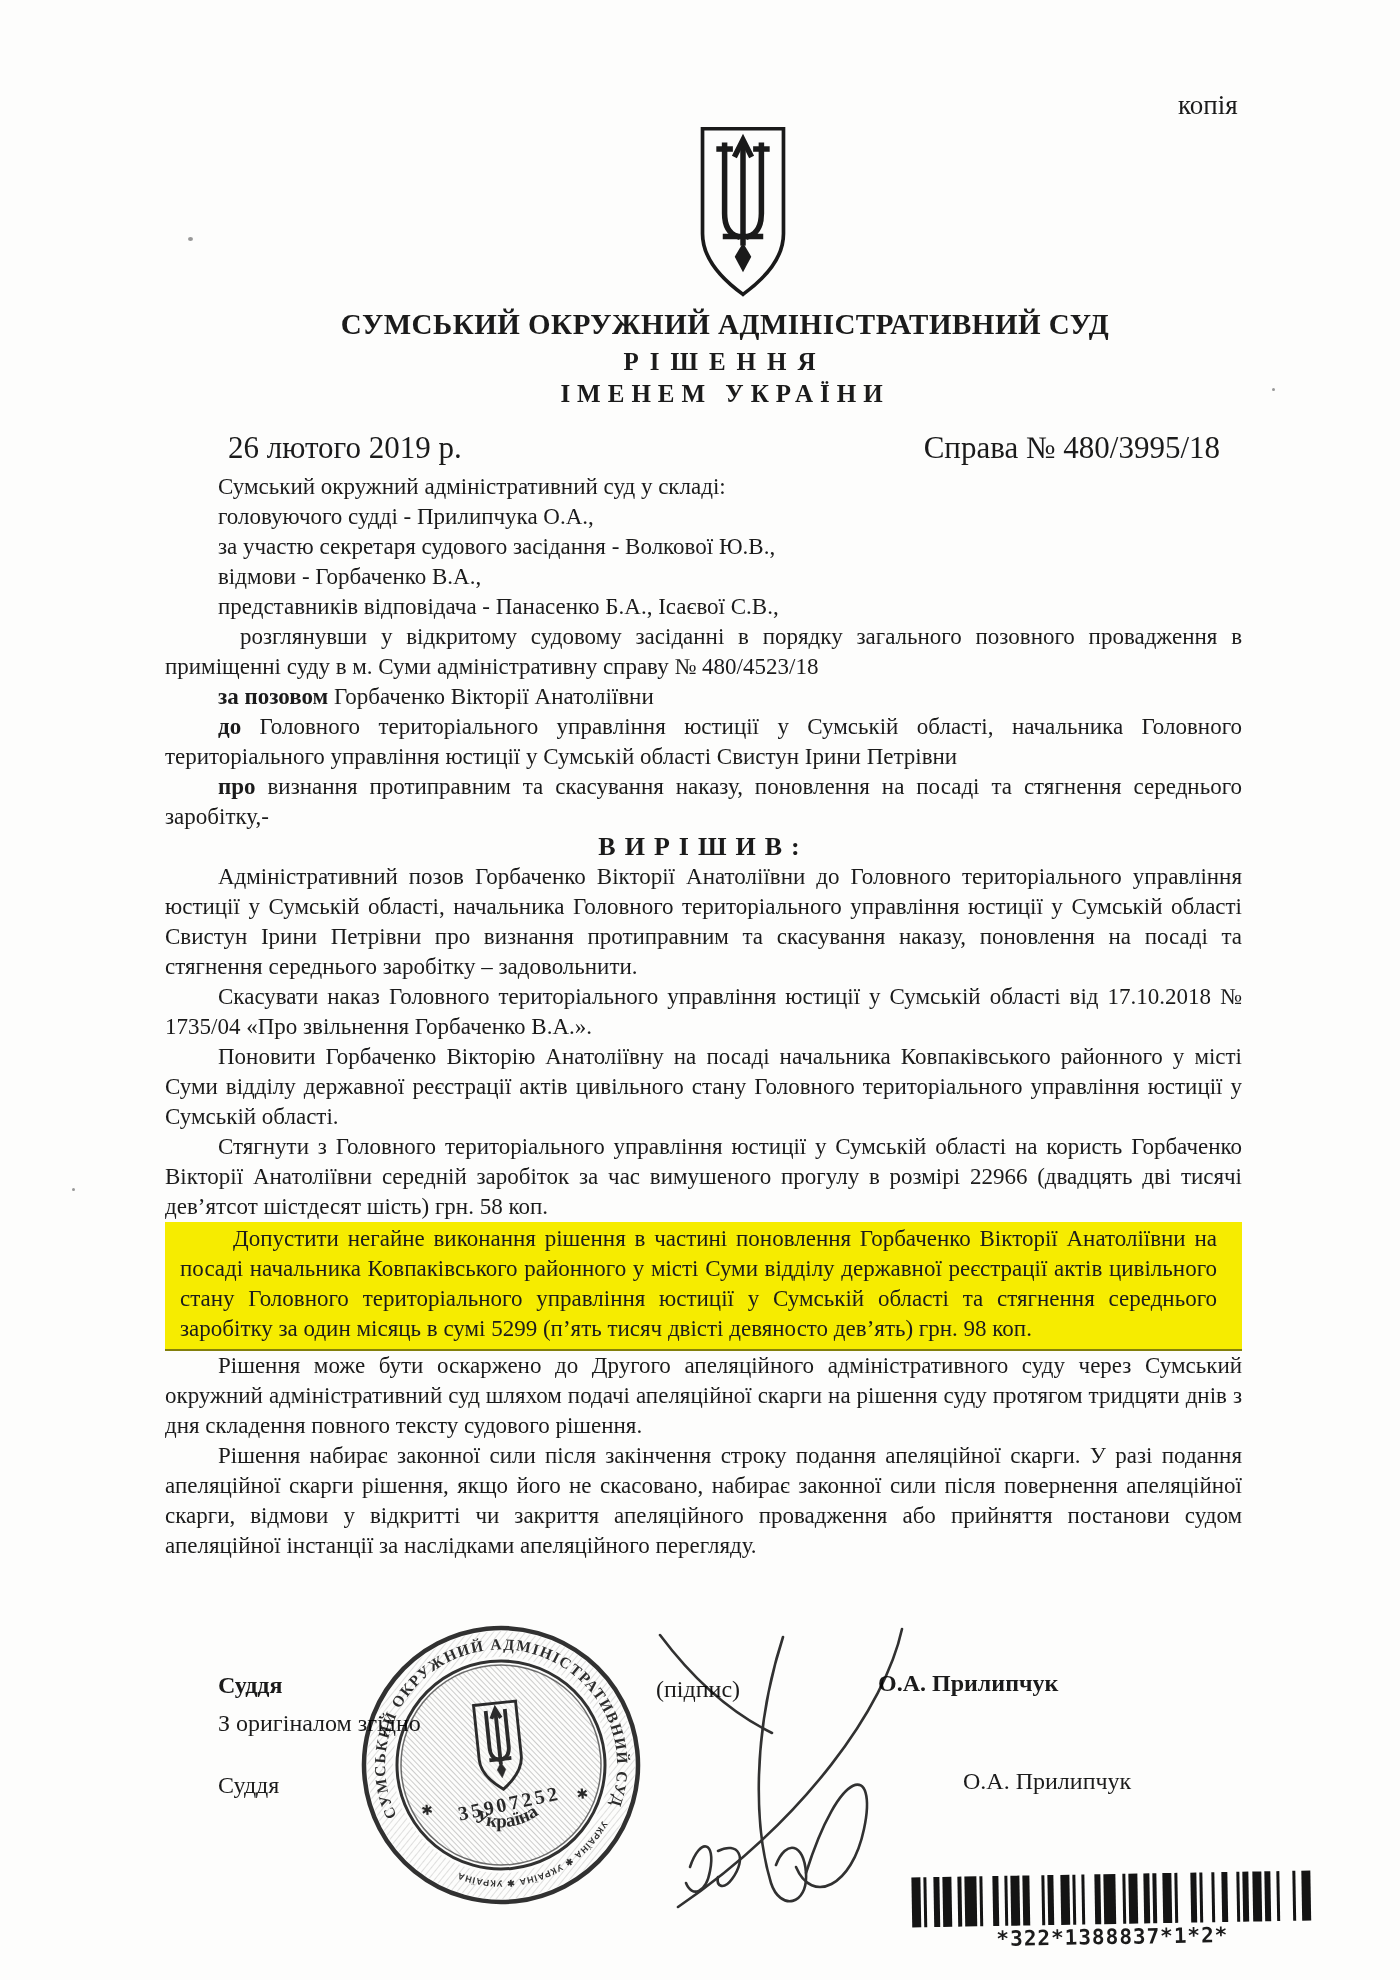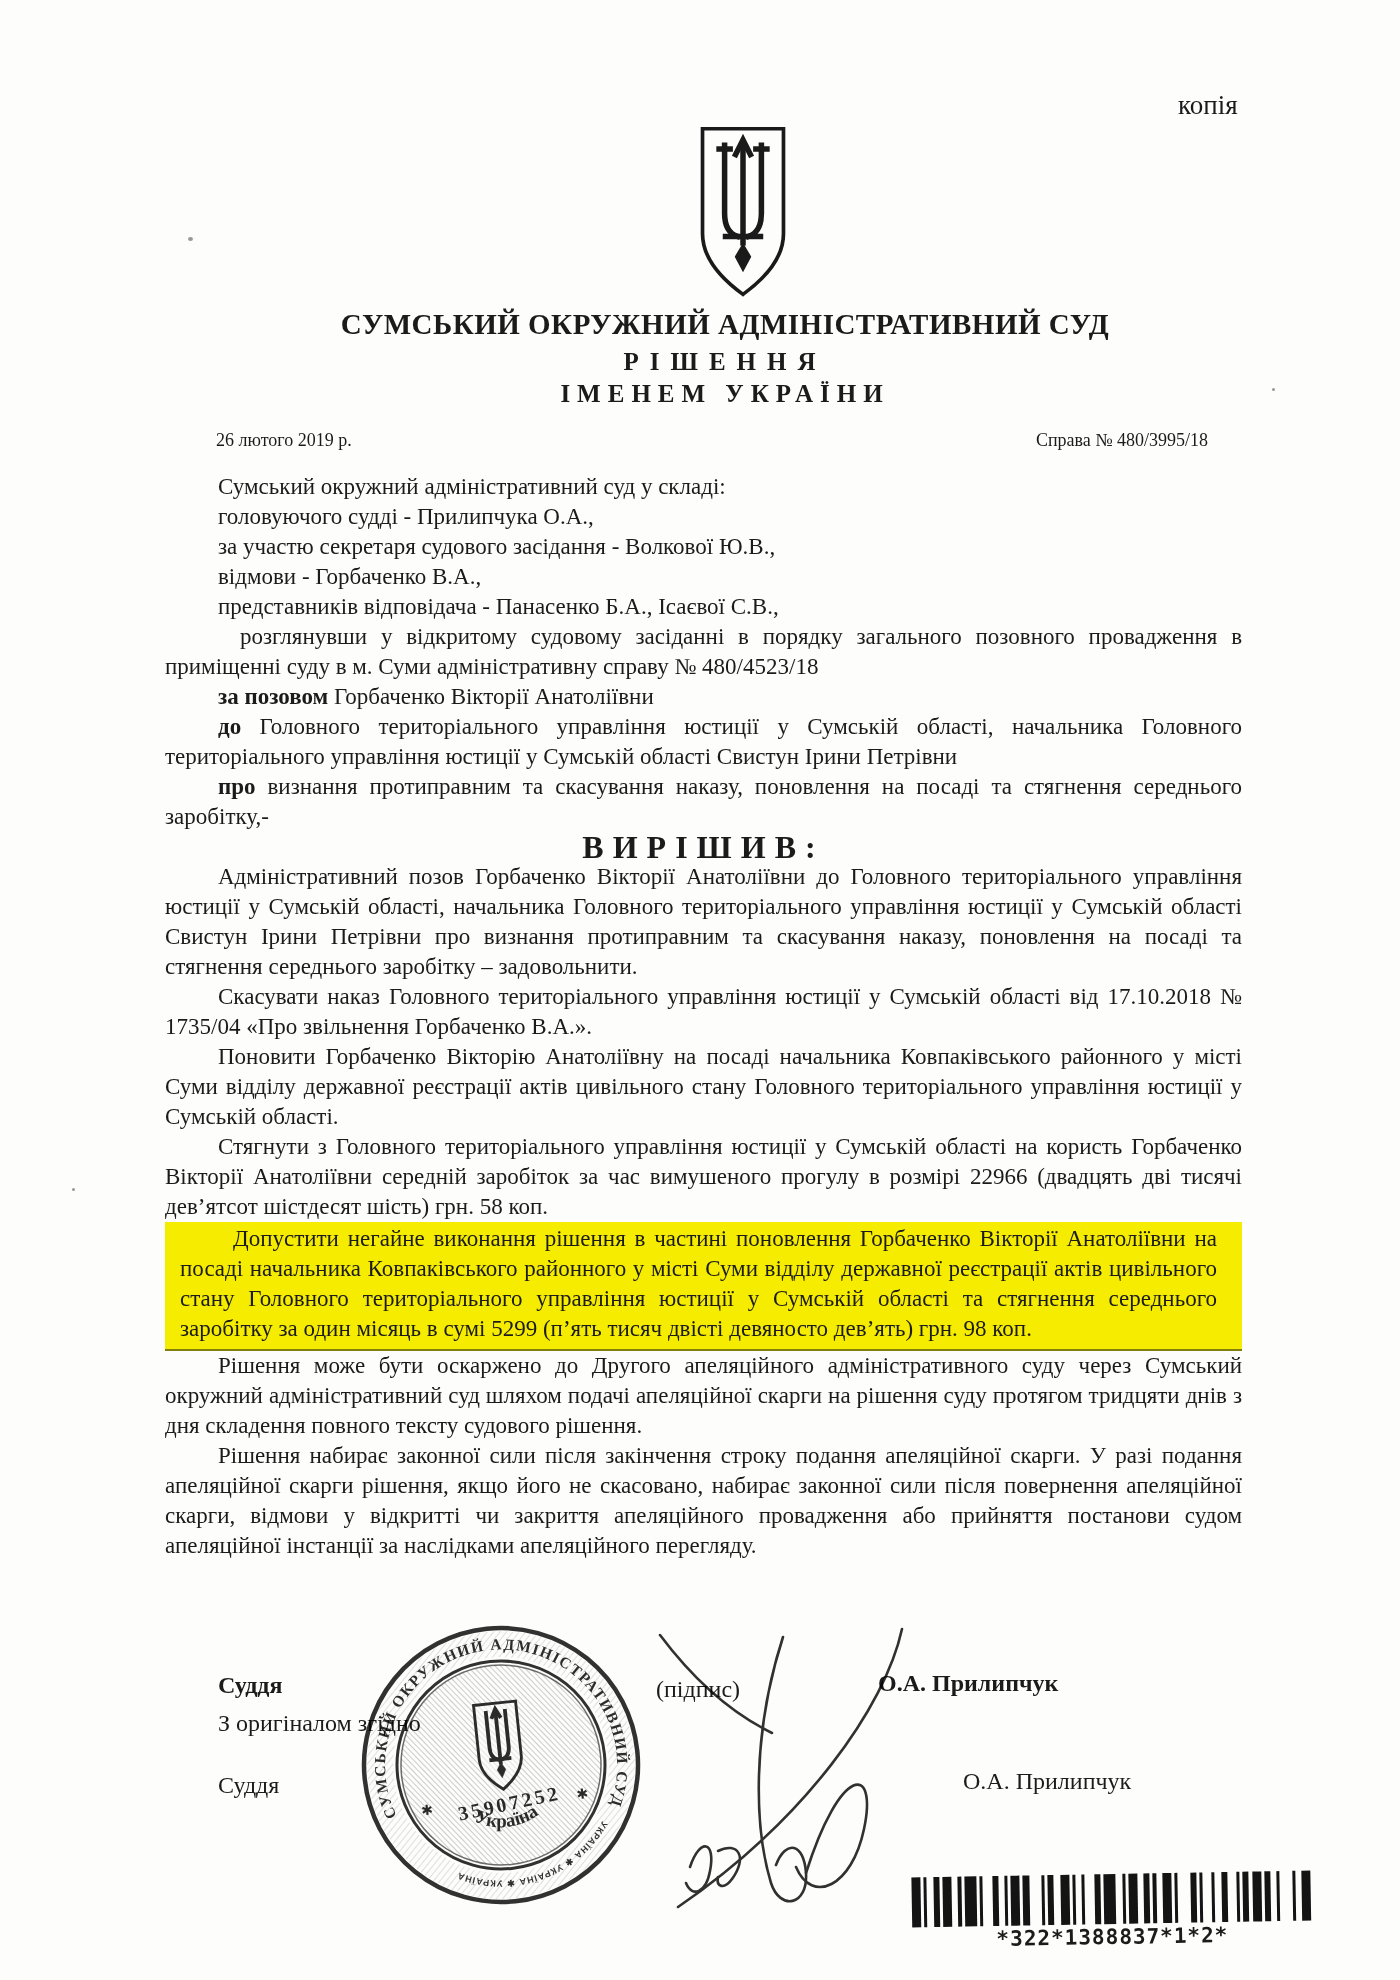--- a/index.html
+++ b/index.html
@@ -8,28 +8,28 @@
     font-family:"Liberation Serif", serif;color:#1b1b1b;
     -webkit-font-smoothing:antialiased;
   }
   .page{position:absolute;inset:0;background:#fdfdfc;overflow:hidden;}
   .kopia{position:absolute;top:90px;left:1178px;font-size:27px;}
   .emblem{position:absolute;left:697px;top:125px;}
   .header{position:absolute;top:308px;left:50px;width:1350px;text-align:center;}
   .h-court{font-size:29px;font-weight:bold;letter-spacing:.5px;}
   .h-decision{font-size:25px;font-weight:bold;letter-spacing:11px;margin-top:7px;}
   .h-inname{font-size:25px;font-weight:bold;letter-spacing:7px;margin-top:4px;}
-  .daterow{position:absolute;top:430px;left:216px;width:992px;display:flex;justify-content:space-between;font-size:18px;}
+  .daterow{position:absolute;top:430px;left:228px;width:992px;display:flex;justify-content:space-between;font-size:31px;}
   .body-text{position:absolute;top:472px;left:165px;width:1077px;font-size:23px;line-height:30px;text-align:justify;}
   .body-text p{margin:0;}
   .intro-line{padding-left:53px;text-align:left;}
   .para{text-indent:53px;}
   .para-rozh{text-indent:75px;}
   .b{font-weight:bold;}
-  .vyrishyv{text-align:center;font-weight:bold;letter-spacing:9px;font-size:32px;margin:6px 0 8px;text-indent:0;}
+  .vyrishyv{text-align:center;font-weight:bold;letter-spacing:9px;font-size:26px;margin:6px 0 8px;text-indent:0;}
   .hl{background:var(--hl,#f6ec00);margin:2px -25px 4px -15px;padding:2px 25px 5px 15px;
       border-bottom:2px solid rgba(55,55,20,.6);}
   .sig{position:absolute;font-size:24px;white-space:nowrap;}
   .seal{position:absolute;left:356px;top:1620px;mix-blend-mode:multiply;opacity:.9;pointer-events:none;}
   .signature{position:absolute;left:540px;top:1615px;mix-blend-mode:multiply;pointer-events:none;}
   .barcode-wrap{position:absolute;left:912px;top:1874px;width:400px;transform:rotate(-1deg);}
   .bars{display:flex;height:50px;align-items:stretch;}
   .bars span{display:block;}
   .barcode-text{text-align:center;font-family:"DejaVu Sans Mono", monospace;font-weight:bold;
       font-size:21px;letter-spacing:1px;margin-top:1px;}

